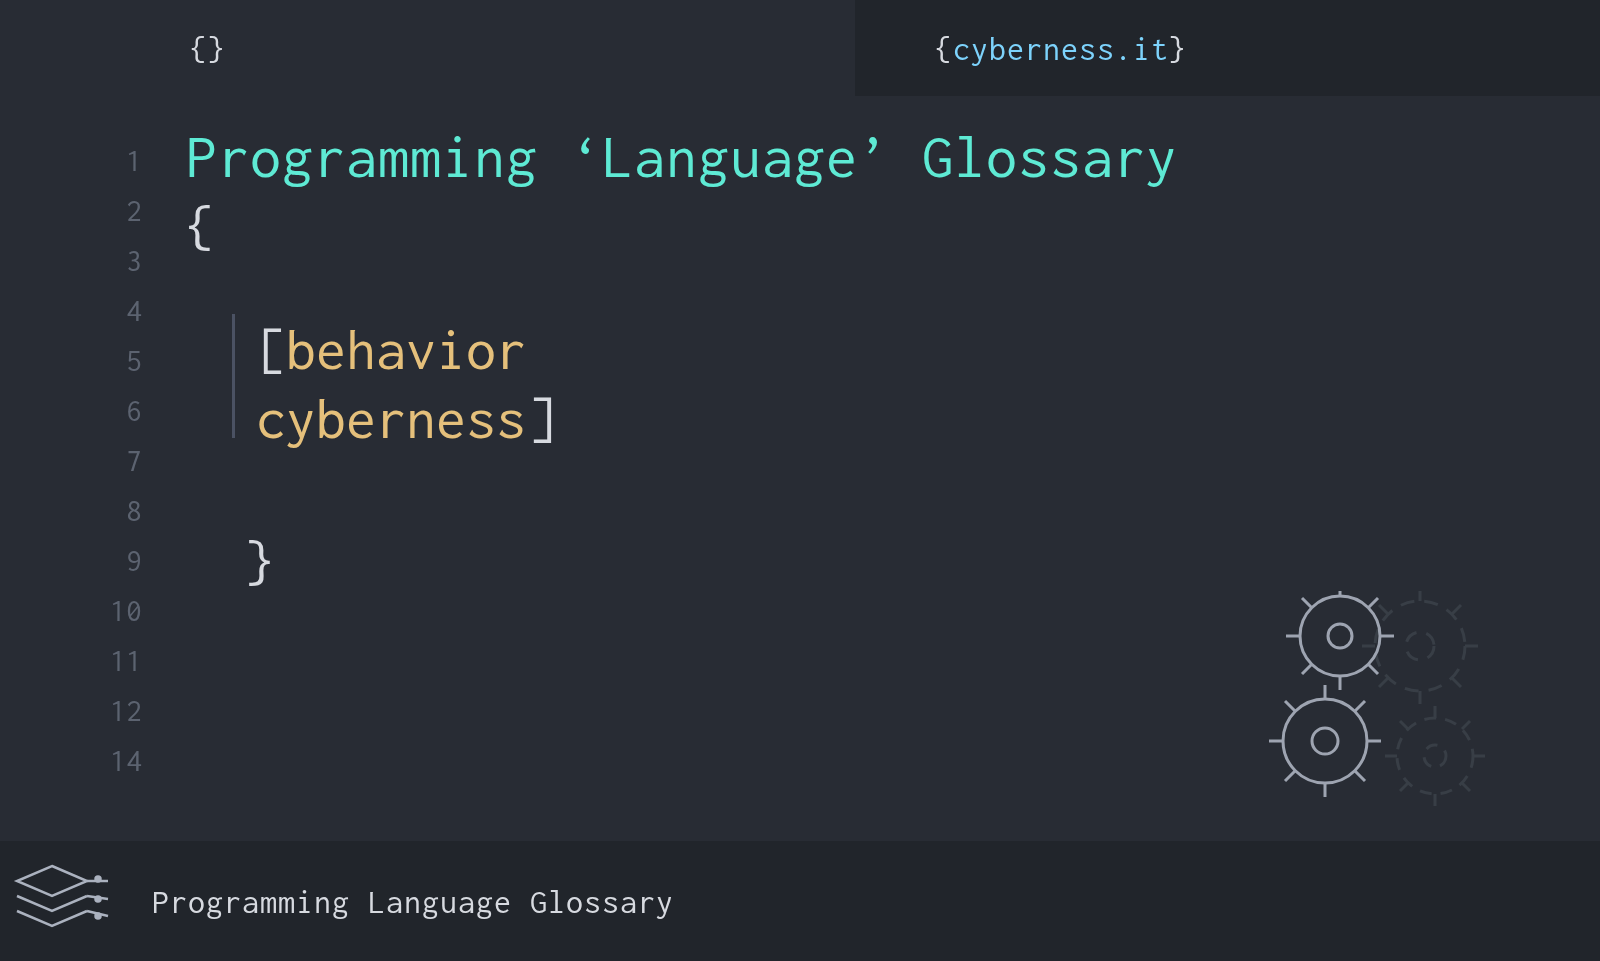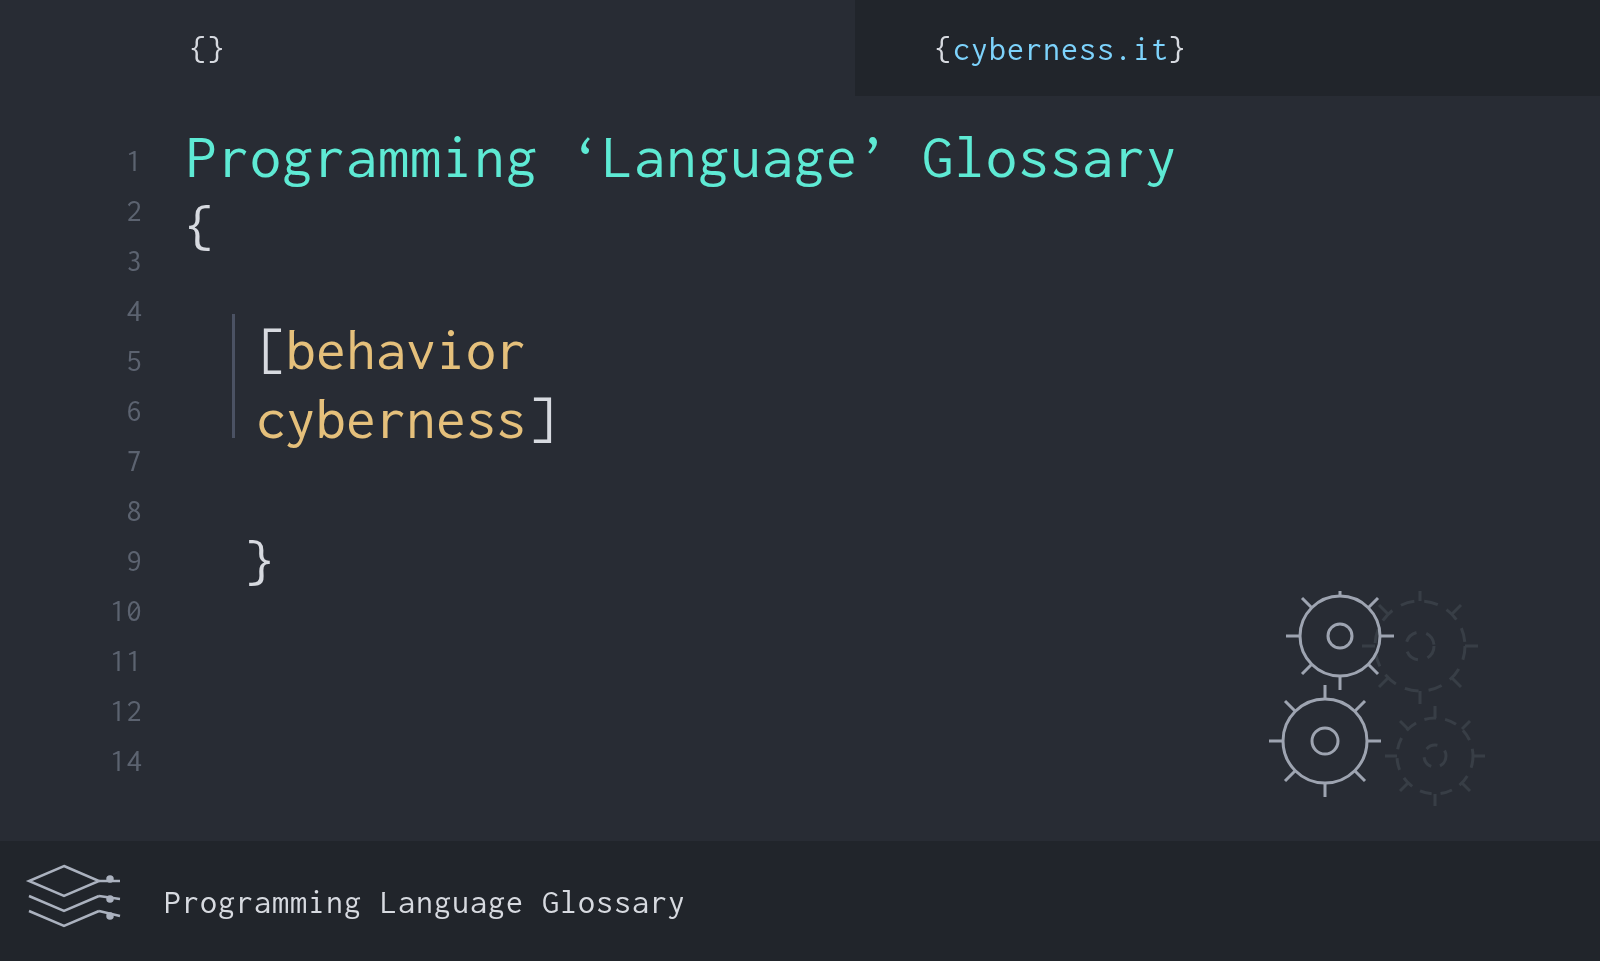--- a/index.html
+++ b/index.html
@@ -98,21 +98,21 @@
   }
 
   
   .footer {
     position: absolute;
     left: 0; right: 0; bottom: 0;
     height: 120px;
     background: #21252b;
     display: flex;
     align-items: center;
-    padding-left: 24px;
+    padding-left: 12px;
     gap: 40px;
   }
   .footer-title {
     color: #d7dae0;
     font-size: 34px;
     letter-spacing: 1px;
   }
   .footer-icon { width: 100px; height: 80px; flex-shrink: 0; }
 </style>
 </head>

